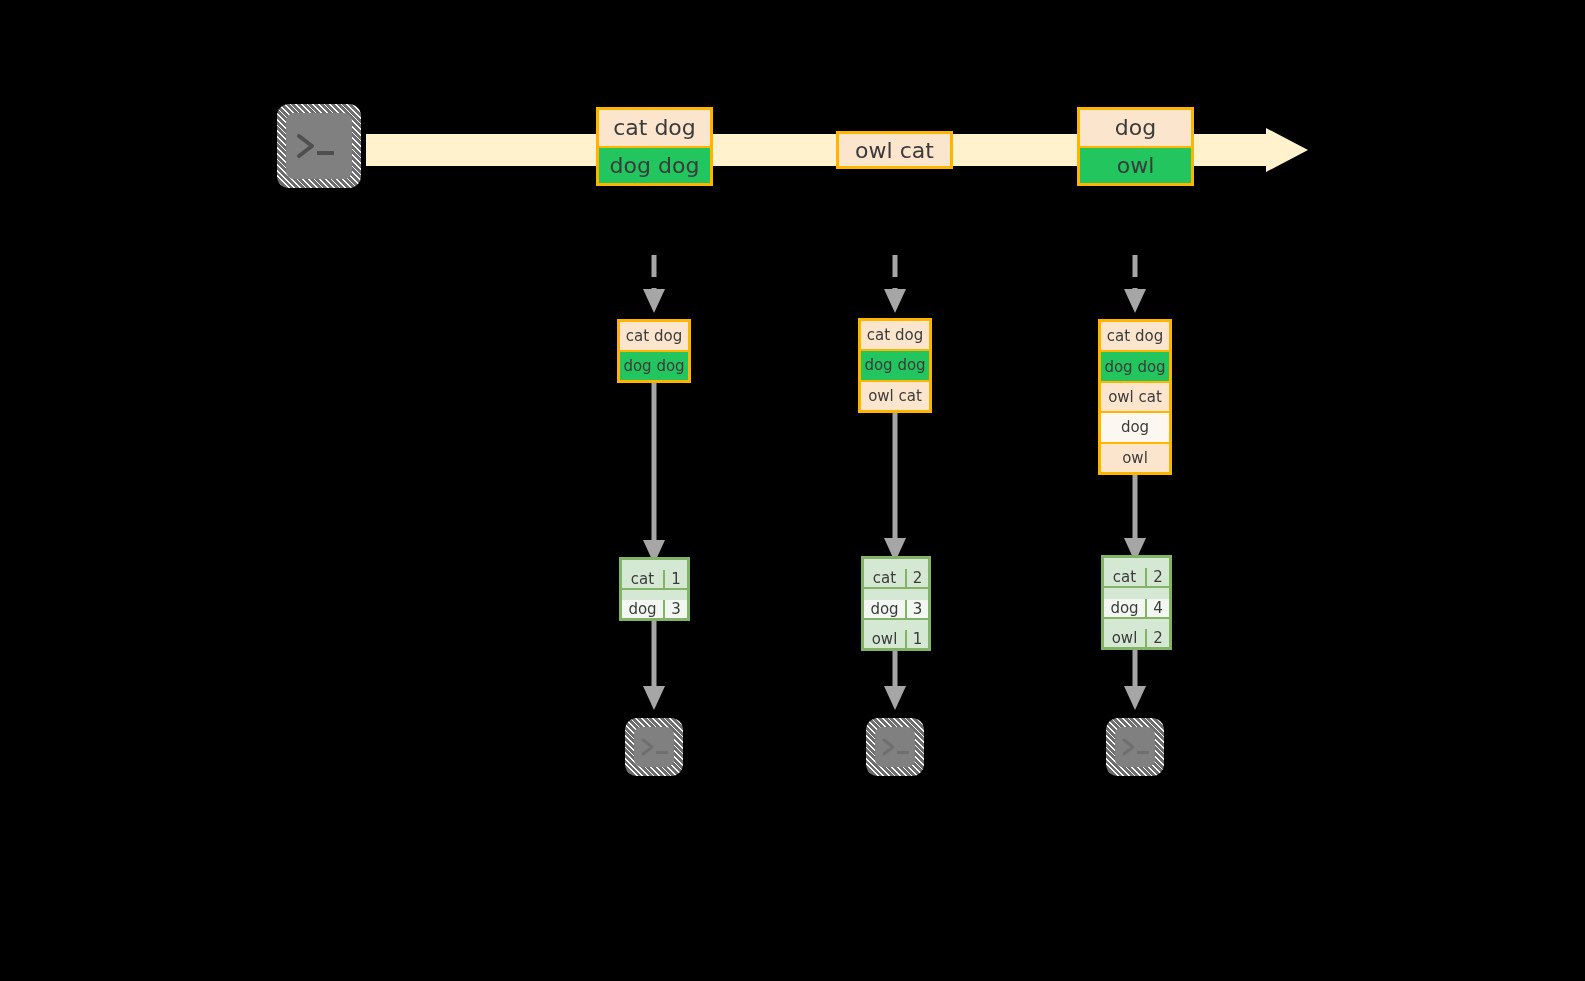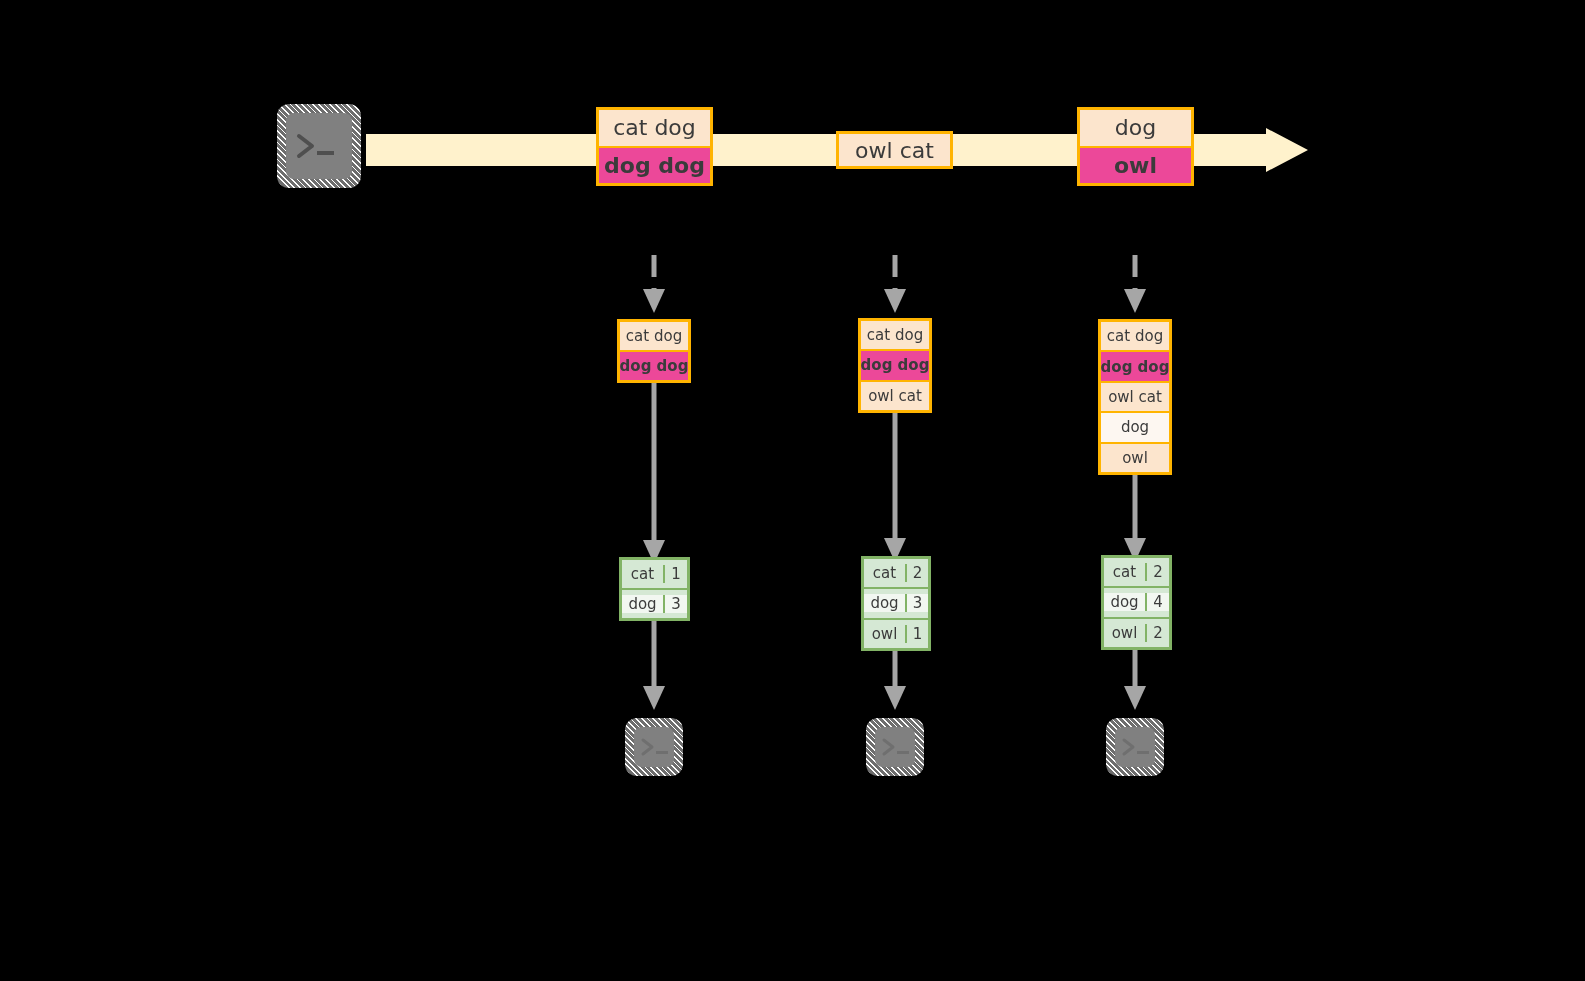--- a/index.html
+++ b/index.html
@@ -88,38 +88,38 @@
     display: flex;
     align-items: center;
     justify-content: center;
     color: #3b3b3b;
     border-bottom: 2px solid #FFB400;
     background: #FCE5CD;
     white-space: nowrap;
     overflow: hidden;
   }
   .ev-row:last-child { border-bottom: none; }
-  .ev-row.alt { background: #ec4899; font-weight: bold; }
+  .ev-row.alt { background: #22c55e; }
   .ev-row.alt2 { background: #FDF7F1; }
 
   
   .res-table {
     position: absolute;
     box-sizing: border-box;
     border: 3px solid #82B366;
     background: #D5E8D4;
     z-index: 3;
     display: flex;
     flex-direction: column;
   }
   .res-row {
     box-sizing: border-box;
     flex: 1 1 auto;
     display: flex;
-    align-items: center;
+    align-items: flex-end;
     border-bottom: 2px solid #82B366;
   }
   .res-row:last-child { border-bottom: none; }
   .res-cell {
     box-sizing: border-box;
     display: flex;
     align-items: center;
     justify-content: center;
     color: #3b3b3b;
     background: #D5E8D4;

